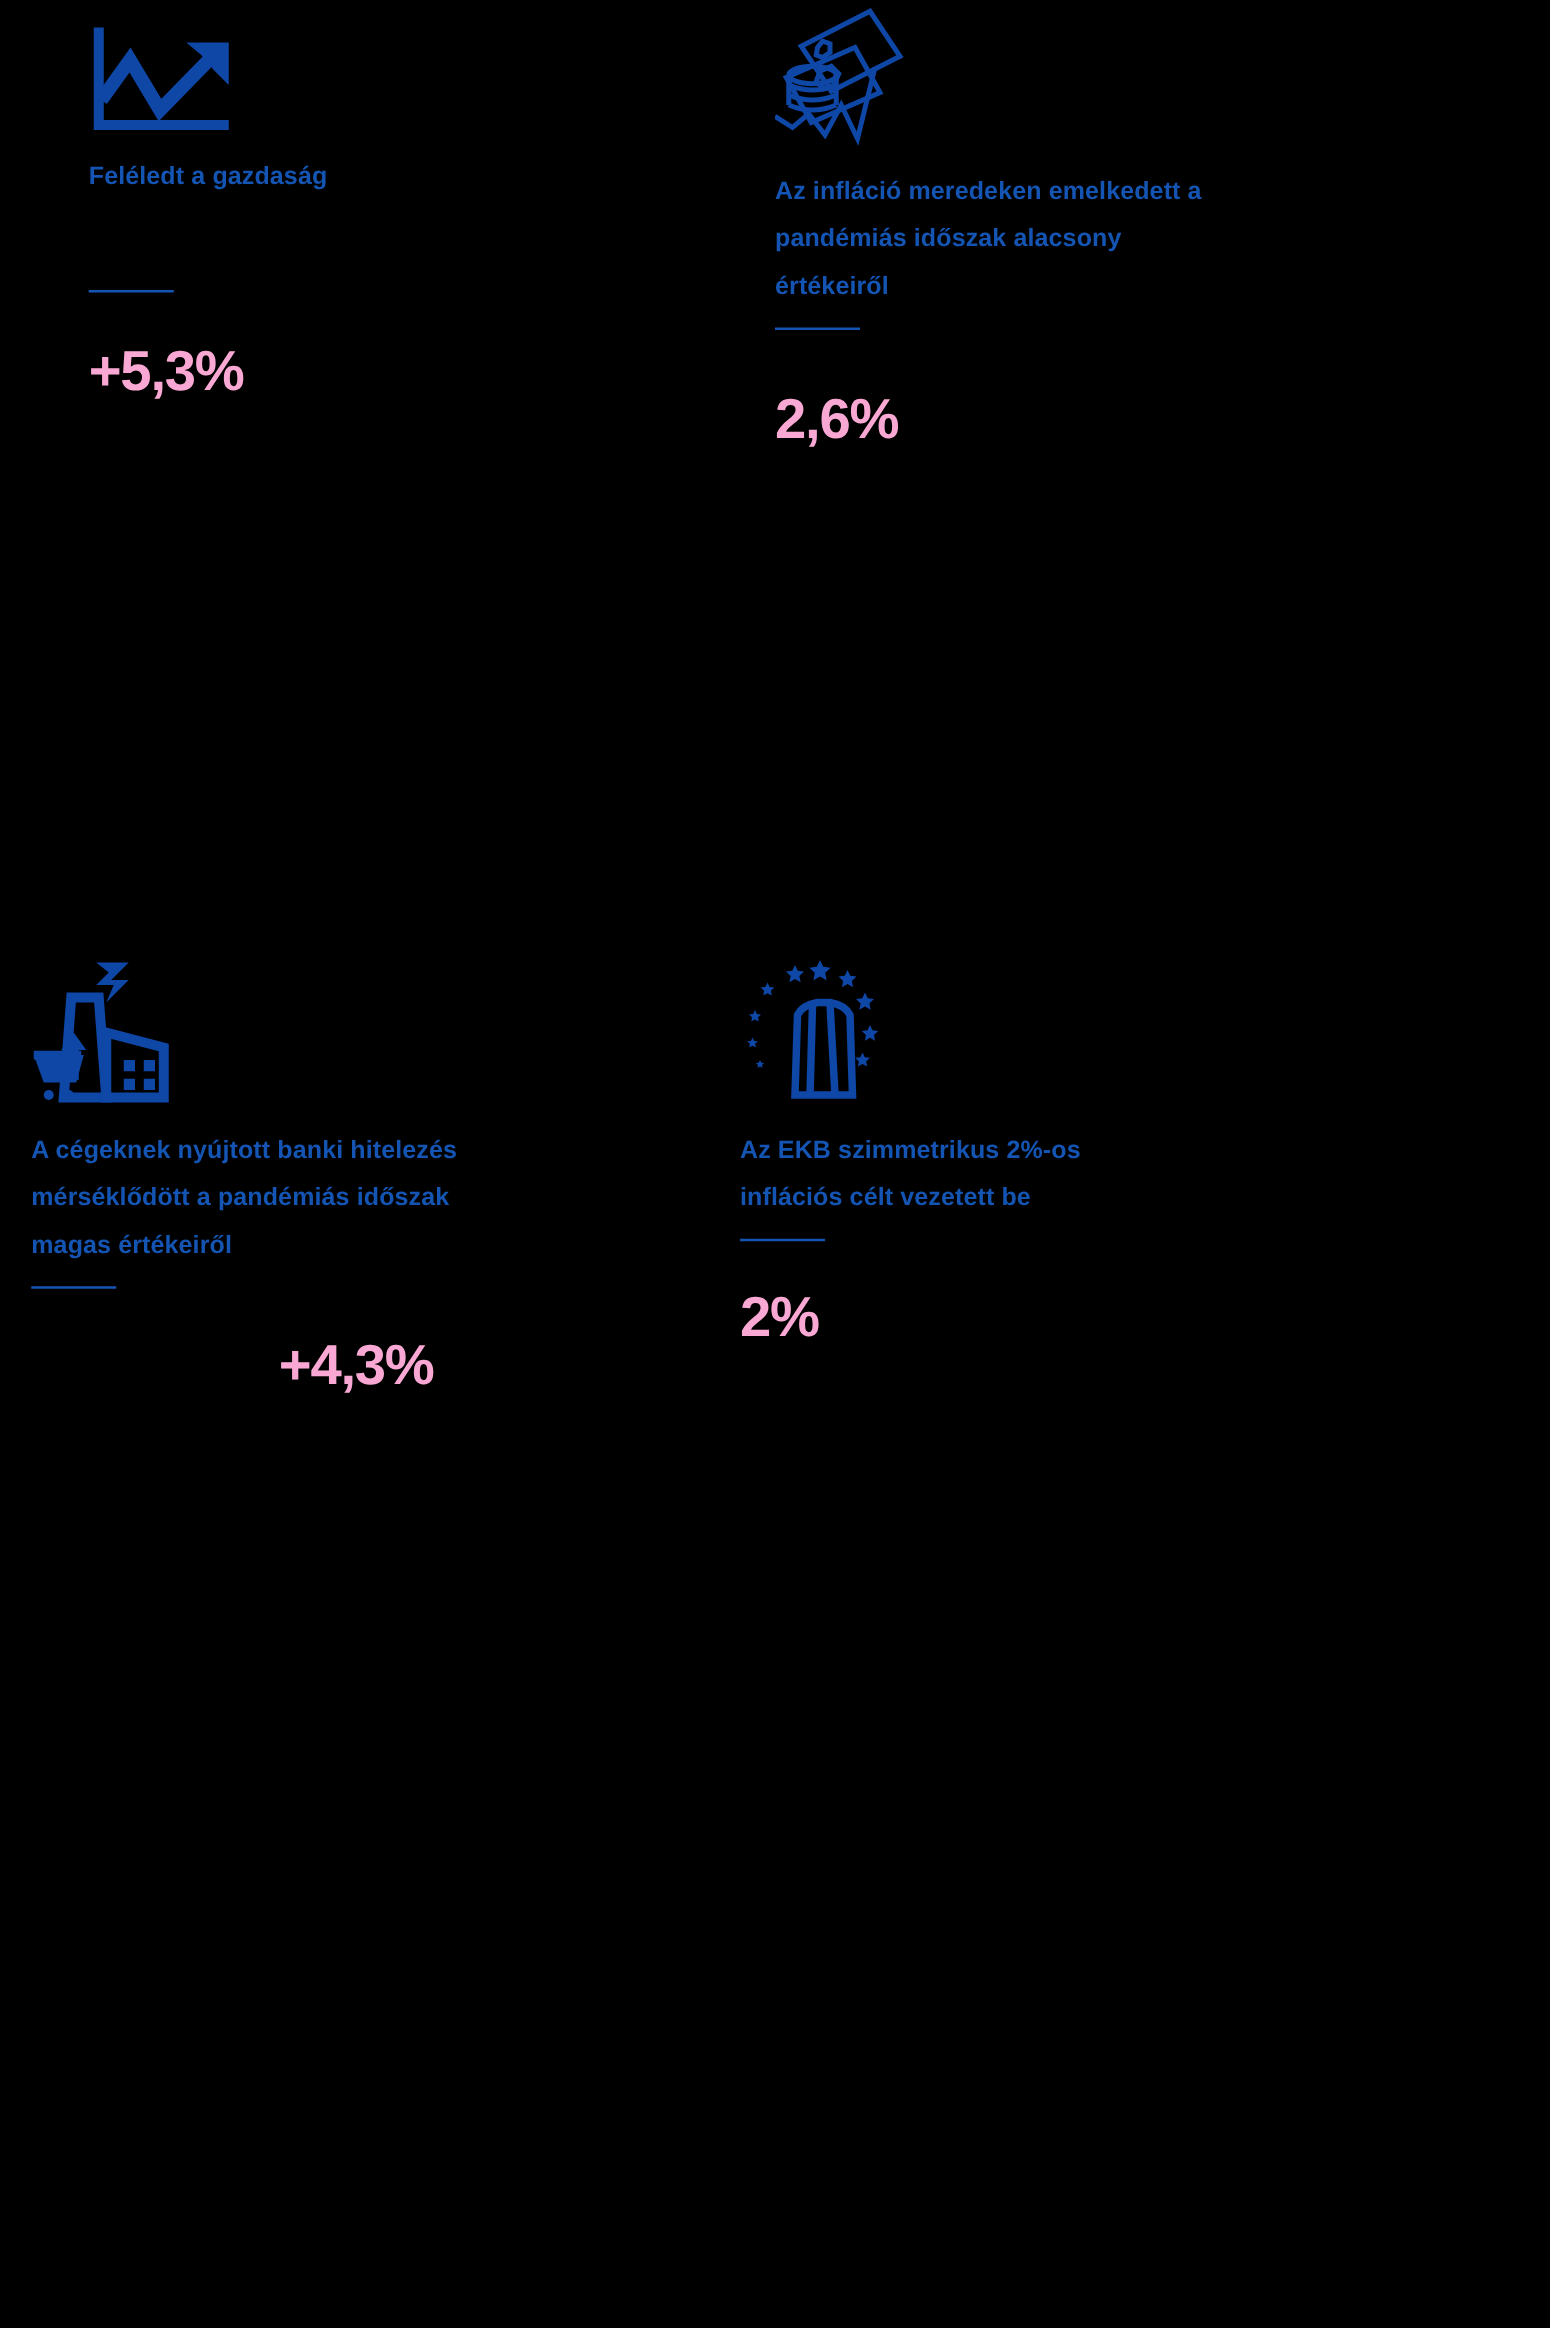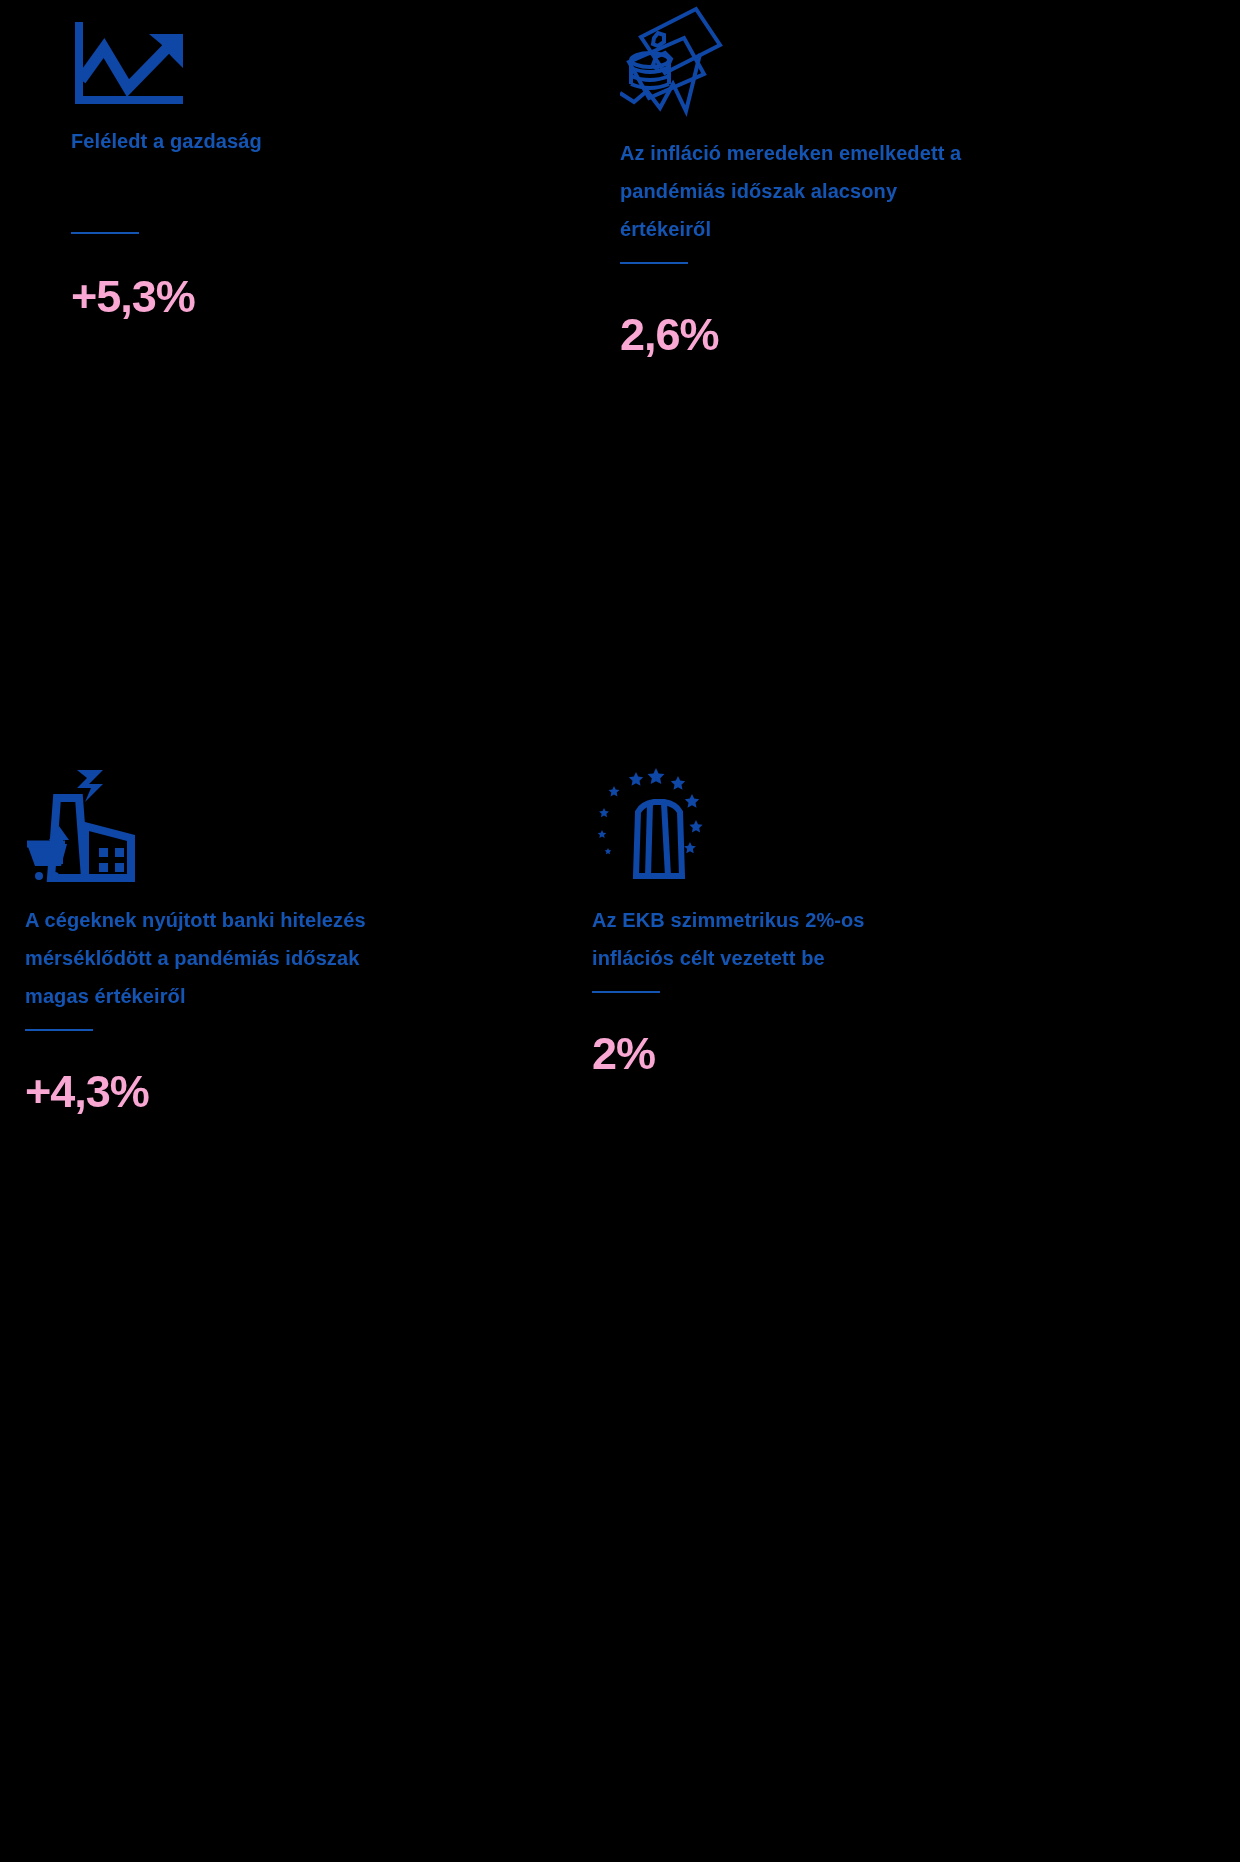--- a/index.html
+++ b/index.html
@@ -69,21 +69,21 @@
   #card-economy   .card-value    { margin-top: 40px; }
 
   #card-inflation    { left: 620px; top: 5px;   width: 500px; text-decoration: underline; }
   #card-inflation .card-icon     { margin-bottom: 14px; }
   #card-inflation .card-divider  { margin-top: 14px; }
   #card-inflation .card-value    { margin-top: 48px; }
 
   #card-lending      { left: 25px;  top: 768px; width: 520px; }
   #card-lending   .card-icon     { margin-bottom: 18px; }
   #card-lending   .card-divider  { margin-top: 14px; }
-  #card-lending   .card-value    { margin-top: 38px; }
+  #card-lending   .card-value    { margin-top: 38px; text-align: center; }
 
   #card-ecb          { left: 592px; top: 768px; width: 500px; }
   #card-ecb       .card-icon     { margin-bottom: 18px; }
   #card-ecb       .card-divider  { margin-top: 14px; }
   #card-ecb       .card-value    { margin-top: 38px; }
 </style>
 </head>
 <body>
 
 <div class="board">

